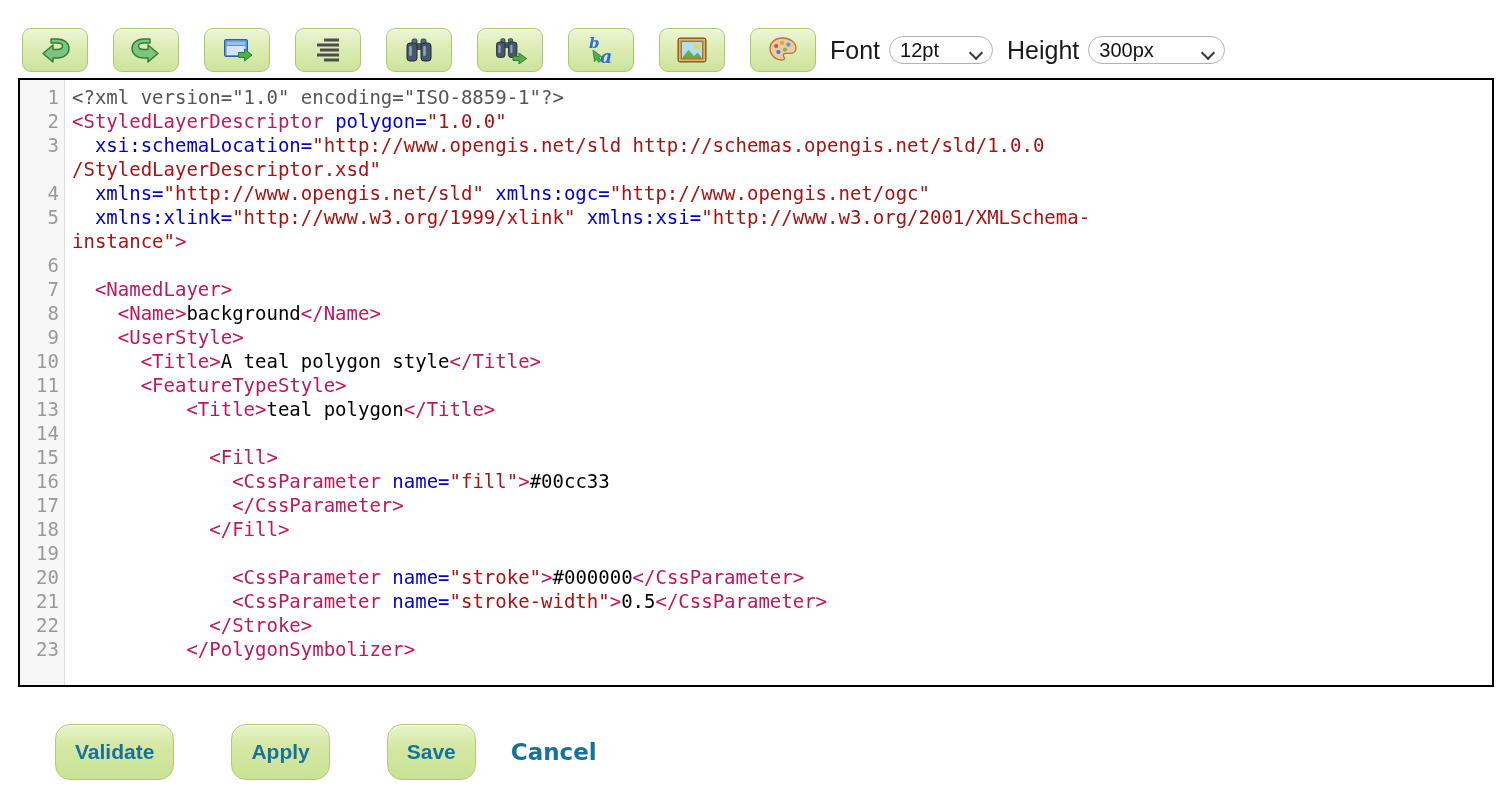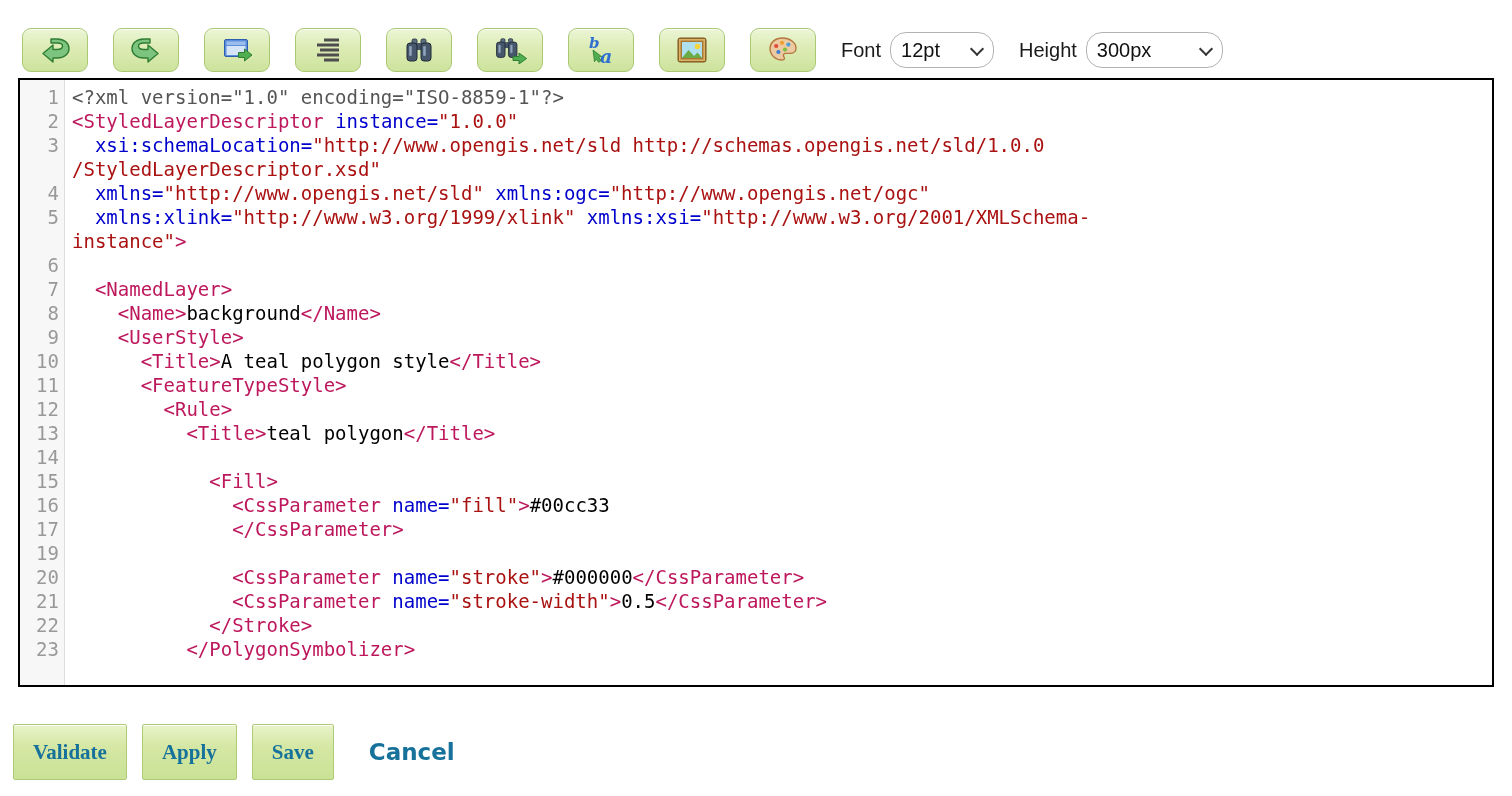--- a/index.html
+++ b/index.html
@@ -17,25 +17,25 @@
   .tbtn{
     width:66px;height:44px;border-radius:9px;
     border:1px solid #a9c871;
     background:linear-gradient(#ecf5d6 0%, #dcecb4 45%, #cde39d 100%);
     box-shadow:inset 0 1px 0 rgba(255,255,255,.8);
     display:flex;align-items:center;justify-content:center;
     cursor:pointer;padding:0;
   }
   .ticon{display:flex;align-items:center;justify-content:center;}
 
-  .tb-label{font-size:20px;color:#1a1a1a;margin-left:25px;margin-right:9px;}
+  .tb-label{font-size:25px;color:#1a1a1a;margin-left:14px;margin-right:9px;}
   .selwrap{position:relative;display:inline-block;}
   .selwrap select{
     -webkit-appearance:none;appearance:none;
-    height:36px;font-family:"Liberation Sans",sans-serif;font-size:20px;color:#111;
+    height:28px;font-family:"Liberation Sans",sans-serif;font-size:20px;color:#111;
     background:#fff;border:1px solid #b3b3b3;border-radius:16px;
     padding:2px 44px 2px 10px;outline:none;
   }
   .sel-font select{width:104px;}
   .sel-height select{width:137px;}
   .chev{
     position:absolute;right:12px;top:12px;width:8px;height:8px;
     border-right:2.2px solid #333;border-bottom:2.2px solid #333;
     transform:rotate(45deg);pointer-events:none;
   }
@@ -56,26 +56,27 @@
   .ccode{padding-left:7px;color:#000;}
   .tk-m{color:#555555;}
   .tk-t{color:#be185d;}
   .tk-a{color:#0000cc;}
   .tk-s{color:#aa1111;}
   .tk-p{color:#000000;}
 
   
   .actions{position:absolute;left:13px;top:724px;display:flex;align-items:center;gap:15px;}
   .abtn{
-    height:56px;padding:0 19px;border-radius:2px;
+    height:56px;padding:0 19px;border-radius:15px;
     border:1px solid #aecb77;
     background:linear-gradient(#e9f3ca 0%, #d5e7a4 40%, #c9e295 100%);
     box-shadow:inset 0 1px 0 rgba(255,255,255,.85);
-    font-family:Liberation Serif, serif;font-weight:bold;font-size:21px;color:#16729b;
+    font-family:Liberation Sans, sans-serif;font-weight:bold;font-size:21px;color:#16729b;
     cursor:pointer;
+    margin-left:42px;
   }
   .cancel{
     margin-left:20px;font-family:"DejaVu Sans",sans-serif;font-weight:bold;
     font-size:23px;color:#16729b;text-decoration:none;cursor:pointer;
   }
 </style>
 </head>
 <body>
 
 <div class="toolbar">
@@ -194,38 +195,38 @@
       <option>300px</option>
     </select>
     <span class="chev"></span>
   </span>
 </div>
 
 <div class="editor">
   <div class="gutterbg"></div>
   <div class="rows">
       <div class="crow"><span class="gut">1</span><span class="ccode"><span class="tk-m">&lt;?xml version="1.0" encoding="ISO-8859-1"?&gt;</span></span></div>
-      <div class="crow"><span class="gut">2</span><span class="ccode"><span class="tk-t">&lt;StyledLayerDescriptor</span><span class="tk-p"> </span><span class="tk-a">instance=</span><span class="tk-s">"1.0.0"</span></span></div>
+      <div class="crow"><span class="gut">2</span><span class="ccode"><span class="tk-t">&lt;StyledLayerDescriptor</span><span class="tk-p"> </span><span class="tk-a">polygon=</span><span class="tk-s">"1.0.0"</span></span></div>
       <div class="crow"><span class="gut">3</span><span class="ccode"><span class="tk-p">  </span><span class="tk-a">xsi:schemaLocation=</span><span class="tk-s">"http://www.opengis.net/sld http://schemas.opengis.net/sld/1.0.0</span></span></div>
       <div class="crow"><span class="gut"></span><span class="ccode"><span class="tk-s">/StyledLayerDescriptor.xsd"</span></span></div>
       <div class="crow"><span class="gut">4</span><span class="ccode"><span class="tk-p">  </span><span class="tk-a">xmlns=</span><span class="tk-s">"http://www.opengis.net/sld"</span><span class="tk-p"> </span><span class="tk-a">xmlns:ogc=</span><span class="tk-s">"http://www.opengis.net/ogc"</span></span></div>
       <div class="crow"><span class="gut">5</span><span class="ccode"><span class="tk-p">  </span><span class="tk-a">xmlns:xlink=</span><span class="tk-s">"http://www.w3.org/1999/xlink"</span><span class="tk-p"> </span><span class="tk-a">xmlns:xsi=</span><span class="tk-s">"http://www.w3.org/2001/XMLSchema-</span></span></div>
       <div class="crow"><span class="gut"></span><span class="ccode"><span class="tk-s">instance"</span><span class="tk-t">&gt;</span></span></div>
       <div class="crow"><span class="gut">6</span><span class="ccode"></span></div>
       <div class="crow"><span class="gut">7</span><span class="ccode"><span class="tk-p">  </span><span class="tk-t">&lt;NamedLayer&gt;</span></span></div>
       <div class="crow"><span class="gut">8</span><span class="ccode"><span class="tk-p">    </span><span class="tk-t">&lt;Name&gt;</span><span class="tk-p">background</span><span class="tk-t">&lt;/Name&gt;</span></span></div>
       <div class="crow"><span class="gut">9</span><span class="ccode"><span class="tk-p">    </span><span class="tk-t">&lt;UserStyle&gt;</span></span></div>
       <div class="crow"><span class="gut">10</span><span class="ccode"><span class="tk-p">      </span><span class="tk-t">&lt;Title&gt;</span><span class="tk-p">A teal polygon style</span><span class="tk-t">&lt;/Title&gt;</span></span></div>
       <div class="crow"><span class="gut">11</span><span class="ccode"><span class="tk-p">      </span><span class="tk-t">&lt;FeatureTypeStyle&gt;</span></span></div>
-      <div class="crow"><span class="gut">12</span><span class="ccode"><span class="tk-p">        </span><span class="tk-t">&lt;Rule&gt;</span></span></div>
       <div class="crow"><span class="gut">13</span><span class="ccode"><span class="tk-p">          </span><span class="tk-t">&lt;Title&gt;</span><span class="tk-p">teal polygon</span><span class="tk-t">&lt;/Title&gt;</span></span></div>
       <div class="crow"><span class="gut">14</span></div>
       <div class="crow"><span class="gut">15</span><span class="ccode"><span class="tk-p">            </span><span class="tk-t">&lt;Fill&gt;</span></span></div>
       <div class="crow"><span class="gut">16</span><span class="ccode"><span class="tk-p">              </span><span class="tk-t">&lt;CssParameter</span><span class="tk-p"> </span><span class="tk-a">name=</span><span class="tk-s">"fill"</span><span class="tk-t">&gt;</span><span class="tk-p">#00cc33</span></span></div>
       <div class="crow"><span class="gut">17</span><span class="ccode"><span class="tk-p">              </span><span class="tk-t">&lt;/CssParameter&gt;</span></span></div>
+      <div class="crow"><span class="gut">18</span><span class="ccode"><span class="tk-p">            </span><span class="tk-t">&lt;/Fill&gt;</span></span></div>
       <div class="crow"><span class="gut">19</span></div>
       <div class="crow"><span class="gut">20</span><span class="ccode"><span class="tk-p">              </span><span class="tk-t">&lt;CssParameter</span><span class="tk-p"> </span><span class="tk-a">name=</span><span class="tk-s">"stroke"</span><span class="tk-t">&gt;</span><span class="tk-p">#000000</span><span class="tk-t">&lt;/CssParameter&gt;</span></span></div>
       <div class="crow"><span class="gut">21</span><span class="ccode"><span class="tk-p">              </span><span class="tk-t">&lt;CssParameter</span><span class="tk-p"> </span><span class="tk-a">name=</span><span class="tk-s">"stroke-width"</span><span class="tk-t">&gt;</span><span class="tk-p">0.5</span><span class="tk-t">&lt;/CssParameter&gt;</span></span></div>
       <div class="crow"><span class="gut">22</span><span class="ccode"><span class="tk-p">            </span><span class="tk-t">&lt;/Stroke&gt;</span></span></div>
       <div class="crow"><span class="gut">23</span><span class="ccode"><span class="tk-p">          </span><span class="tk-t">&lt;/PolygonSymbolizer&gt;</span></span></div>
     </div>
 </div>
 
 <div class="actions">
   <button class="abtn">Validate</button>

